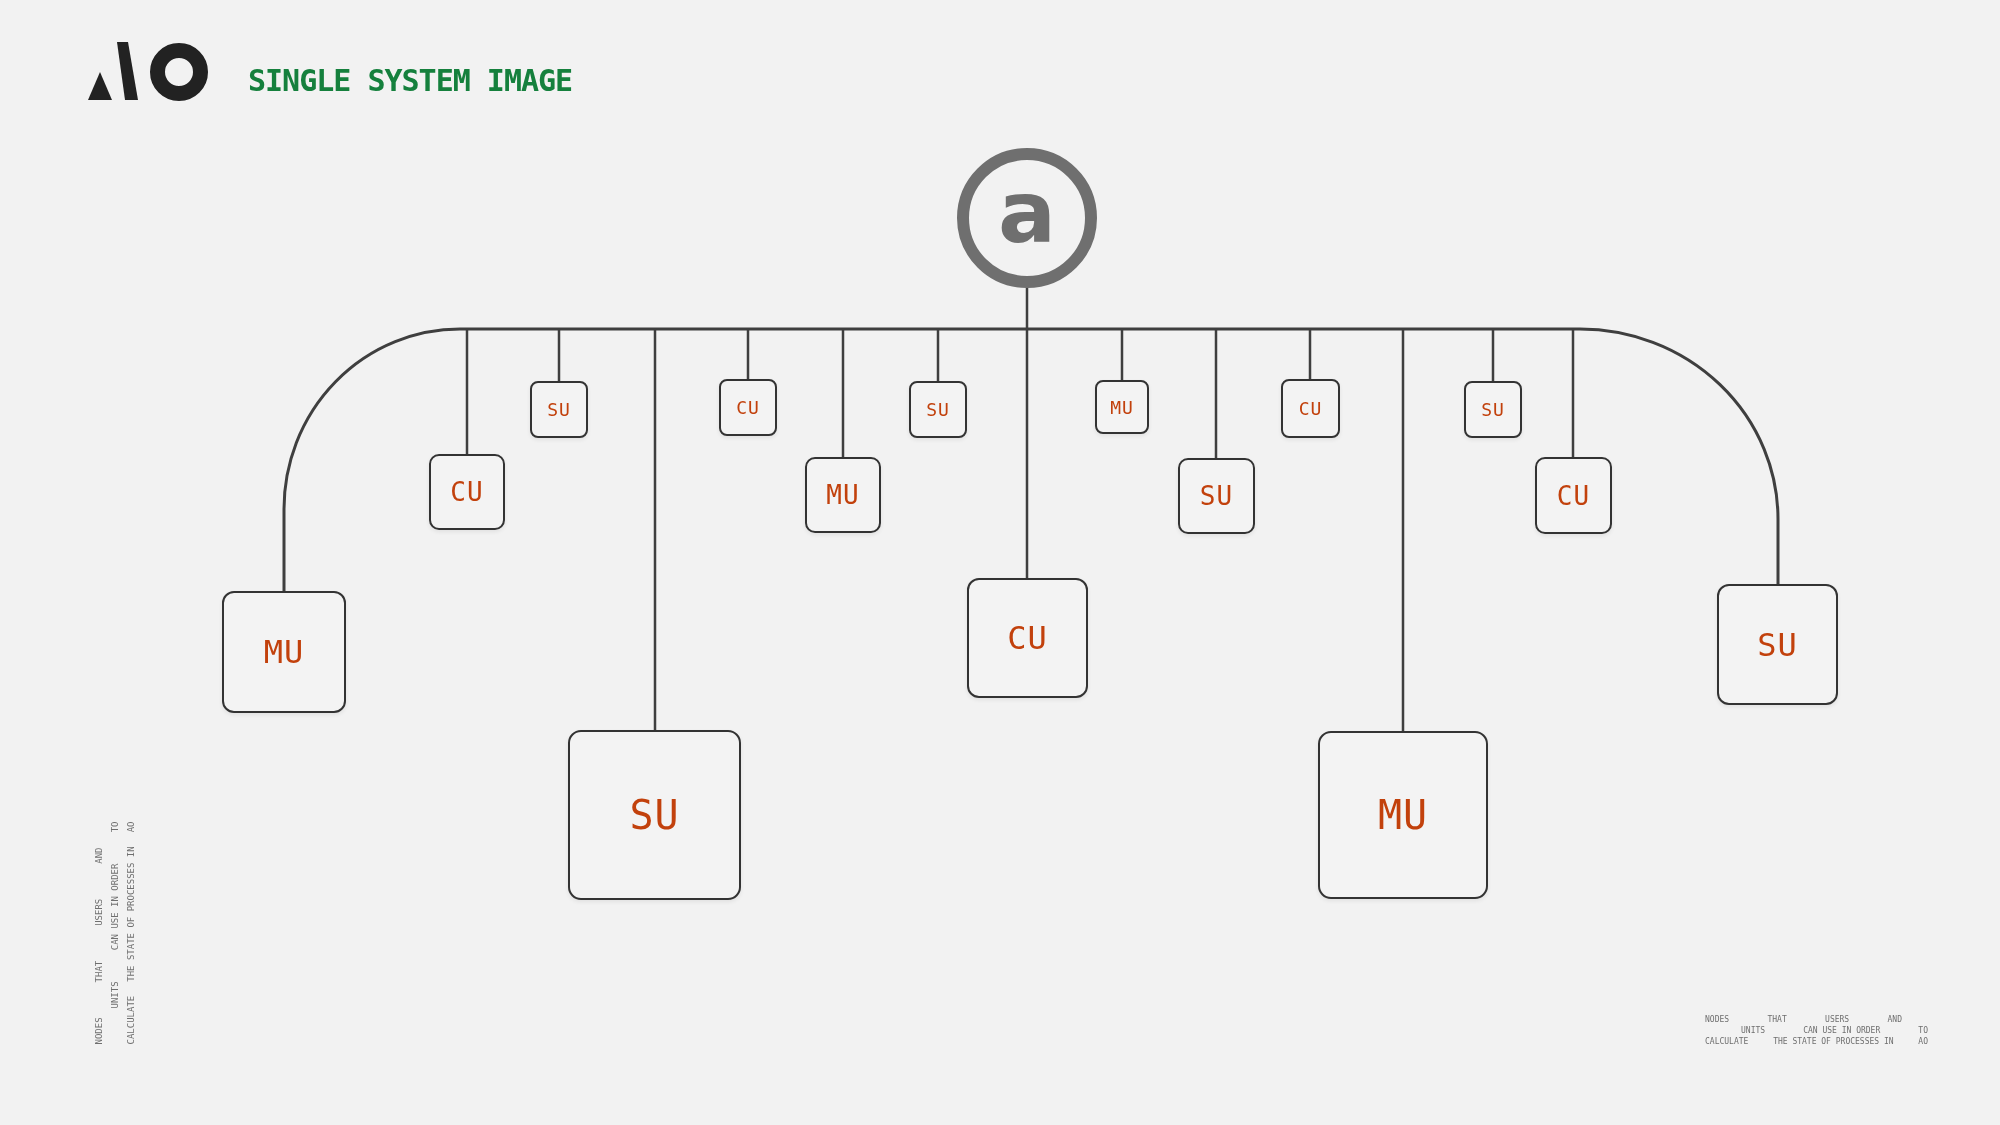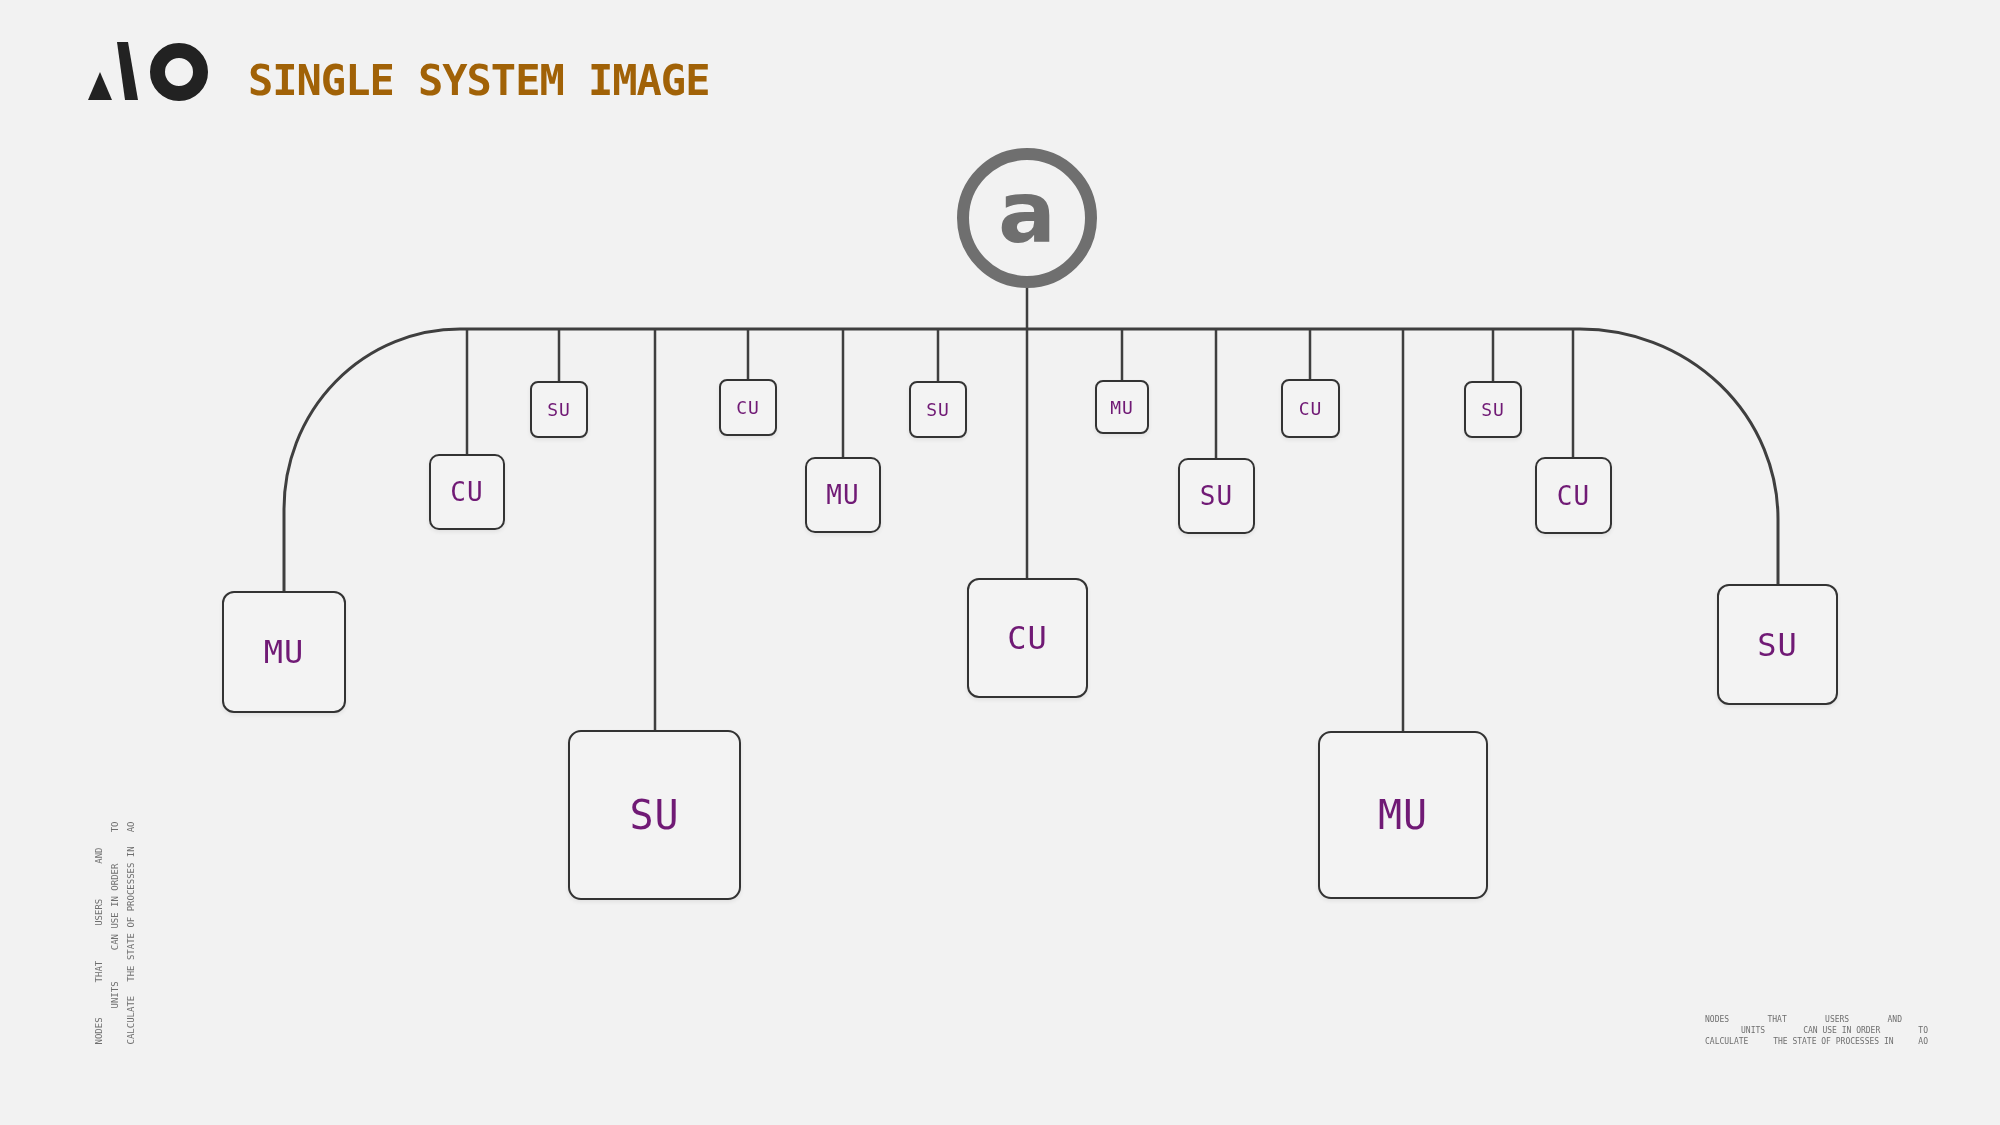--- a/index.html
+++ b/index.html
@@ -6,21 +6,21 @@
   .stage{
     position:relative;width:2000px;height:1125px;overflow:hidden;
     background:#f2f2f2;
     font-family:"DejaVu Sans Mono","Liberation Mono",monospace;
   }
   
   .header{position:absolute;left:0;top:0;width:100%;height:130px;}
   .brand{position:absolute;left:86px;top:42px;width:122px;height:60px;}
   .page-title{
     position:absolute;left:248px;top:50px;height:60px;display:flex;align-items:center;
-    font-size:42px;font-weight:700;letter-spacing:-1px;color:#a16207;white-space:nowrap;
+    font-size:30px;font-weight:700;letter-spacing:-1px;color:#15803d;white-space:nowrap;
   }
   
   .wires{position:absolute;left:0;top:0;}
   .wires path,.wires line{stroke:#3f3f3f;fill:none;}
   .wires path.bus{stroke-width:3px;}
   .wires line{stroke-width:2.5px;}
   
   .root-node{
     position:absolute;left:957px;top:148px;width:140px;height:140px;border-radius:50%;
     border:12px solid #6f6f6f;box-sizing:border-box;background:#f2f2f2;
@@ -29,21 +29,21 @@
   .root-node .root-label{
     font-family:"DejaVu Sans","Liberation Sans",sans-serif;
     font-size:86px;font-weight:700;color:#6f6f6f;line-height:1;transform:translateY(-6px);
   }
   
   .node{
     position:absolute;box-sizing:border-box;background:#f3f3f3;
     border:2px solid #333;display:flex;align-items:center;justify-content:center;
     box-shadow:0 2px 4px rgba(0,0,0,0.07);
   }
-  .node .node-label{color:#701a75;letter-spacing:1px;}
+  .node .node-label{color:#c2410c;letter-spacing:1px;}
   .node.sm{border-radius:8px;}  .node.sm .node-label{font-size:18px;}
   .node.md{border-radius:10px;} .node.md .node-label{font-size:26px;}
   .node.lg{border-radius:12px;} .node.lg .node-label{font-size:32px;}
   .node.xl{border-radius:13px;} .node.xl .node-label{font-size:40px;}
   
   .caption{position:absolute;width:223px;color:#6f6f6f;}
   .caption .cap-row{display:flex;justify-content:space-between;}
   .caption-right{left:1705px;top:1014px;font-size:8px;}
   .caption-right .cap-row{line-height:11px;}
   .caption-left{left:3px;top:909px;font-size:9px;transform:rotate(-90deg);}

